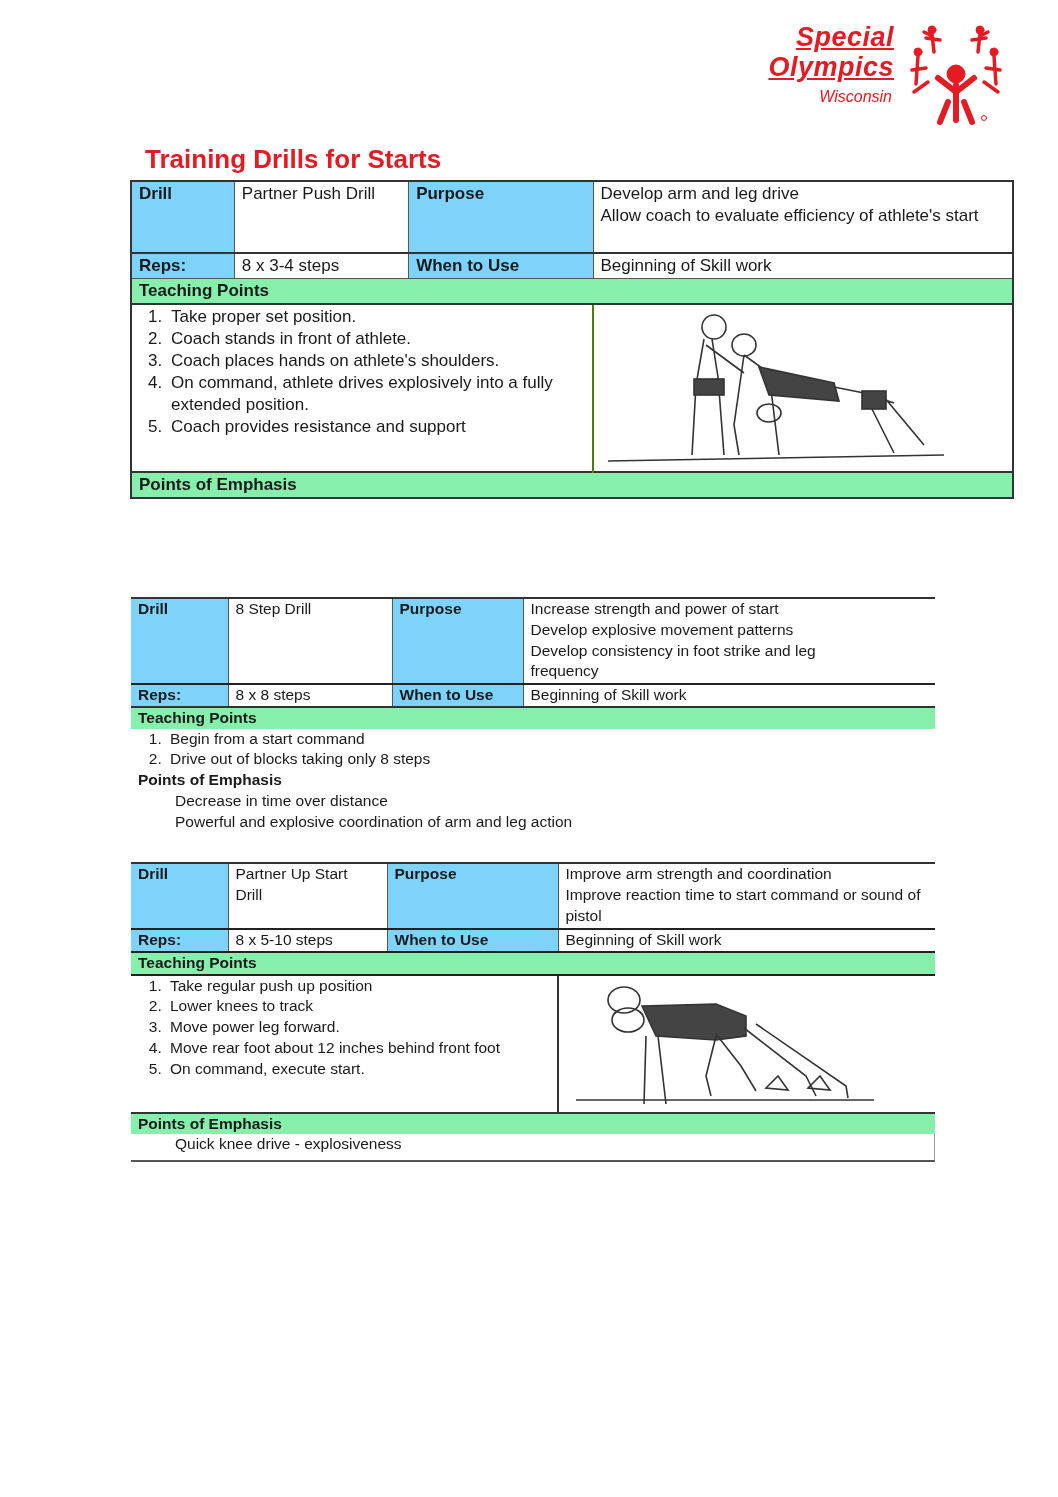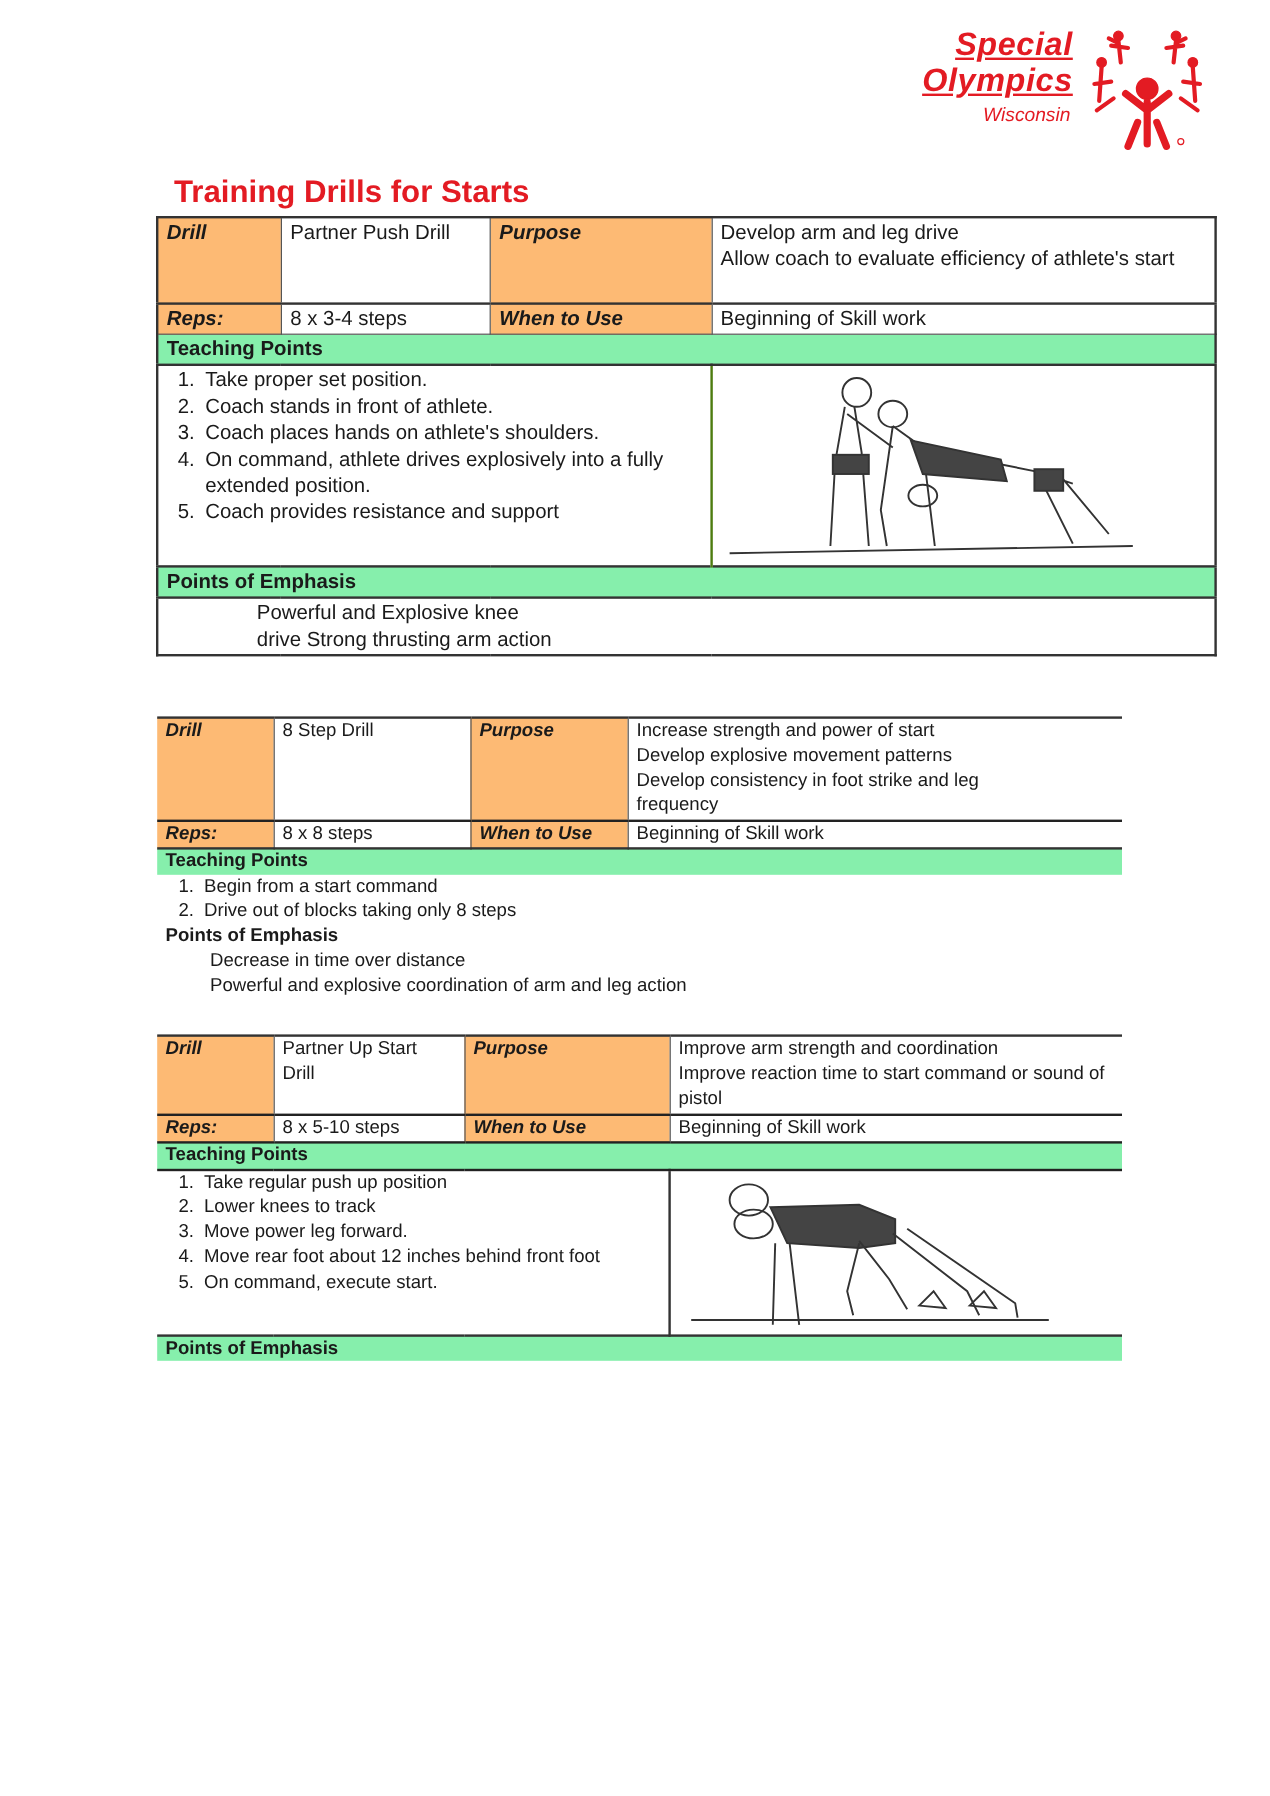--- a/index.html
+++ b/index.html
@@ -7,21 +7,21 @@
          font-family:"Liberation Sans", sans-serif; color:#1a1a1a; }
   .logo { position:absolute; left:722px; top:22px; width:316px; height:104px; }
   .logo-text { position:absolute; left:0; top:0; width:172px; text-align:right; color:#e31b23; }
   .logo-l1, .logo-l2 { font-weight:bold; font-style:italic; font-size:27px; line-height:30px; letter-spacing:0.5px;text-decoration:underline; }
   .logo-l3 { font-style:italic; font-size:16px; line-height:30px; padding-right:2px; }
   .logo-mark { position:absolute; left:188px; top:0; width:92px; height:104px; }
   .page-title { position:absolute; left:129px; top:128px; font-size:26px; font-weight:bold; color:#e31b23; margin:16px; }
 
   table { border-collapse:collapse; position:absolute; font-size:17px; }
   td { vertical-align:top; padding:1px 7px; line-height:22px; }
-  .g { background:#fdba74;font-style:italic; }
+  .g { background:#7dd3fc; }
   .b { font-weight:bold; }
   .hdr { background:#86efac; font-weight:bold; }
   .img-cell { padding:0; background:#fff; }
 
   
   #t1 { left:130px; top:180px; width:884px; border:2px solid #333; }
   #t1 td { border:1px solid #555; }
   #t1 .thick-b td { border-bottom:2px solid #333; }
   
   #t2 { left:131px; top:597px; width:804px; font-size:15.5px; }
@@ -118,26 +118,20 @@
           <path d="M165 62 L240 78 L245 96 L175 90 Z" fill="#444"></path>
           <rect x="268" y="86" width="24" height="18" fill="#444"></rect>
           <ellipse cx="175" cy="108" rx="12" ry="9"></ellipse>
         </g>
       </svg>
     </td>
   </tr>
   <tr class="thick-b">
     <td colspan="4" class="hdr" style="border-top:2px solid #333">Points of Emphasis</td>
   </tr>
-  <tr>
-    <td colspan="4" class="indent2" style="height:44px">
-      <div>Powerful and Explosive knee</div>
-      <div>drive Strong thrusting arm action</div>
-    </td>
-  </tr>
 </tbody>
   </table>
 
 <table id="t2">
   <colgroup>
       <col style="width:97px">
       <col style="width:164px">
       <col style="width:131px">
       <col>
     </colgroup>
@@ -226,14 +220,19 @@
           <path d="M76 30 L150 28 L180 40 L180 60 L150 64 L90 60 Z" fill="#444"></path>
           <path d="M80 60 L78 128 M92 60 L100 128 M150 58 L175 90 L190 115 M178 52 L240 100 L250 120 M190 48 L280 110 L282 122 M150 60 L140 100 L145 120"></path>
           <path d="M200 112 L212 100 L222 114 Z M242 112 L254 100 L264 114 Z"></path>
         </g>
       </svg>
     </td>
   </tr>
   <tr>
     <td colspan="4" class="hdr">Points of Emphasis</td>
   </tr>
+  <tr>
+    <td colspan="4" class="indent" style="height:26px;border-bottom:2px solid #555;border-right:1px solid #999">
+      <div>Quick knee drive - explosiveness</div>
+    </td>
+  </tr>
 </tbody>
   </table>
 
 </body></html>

